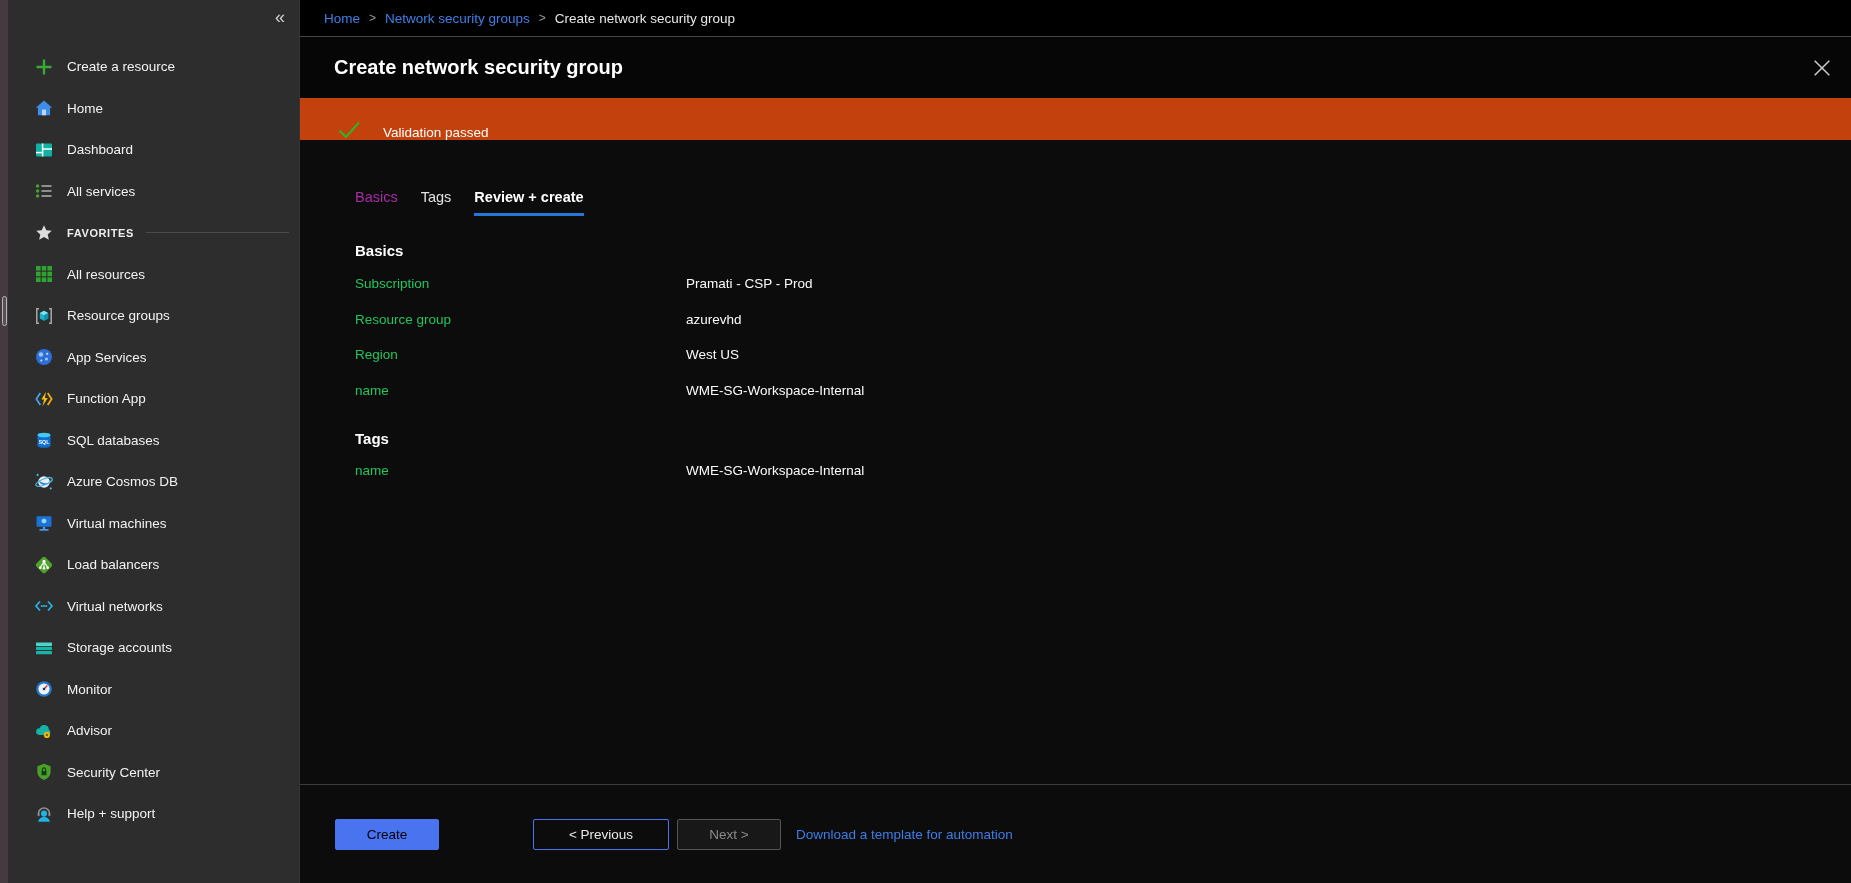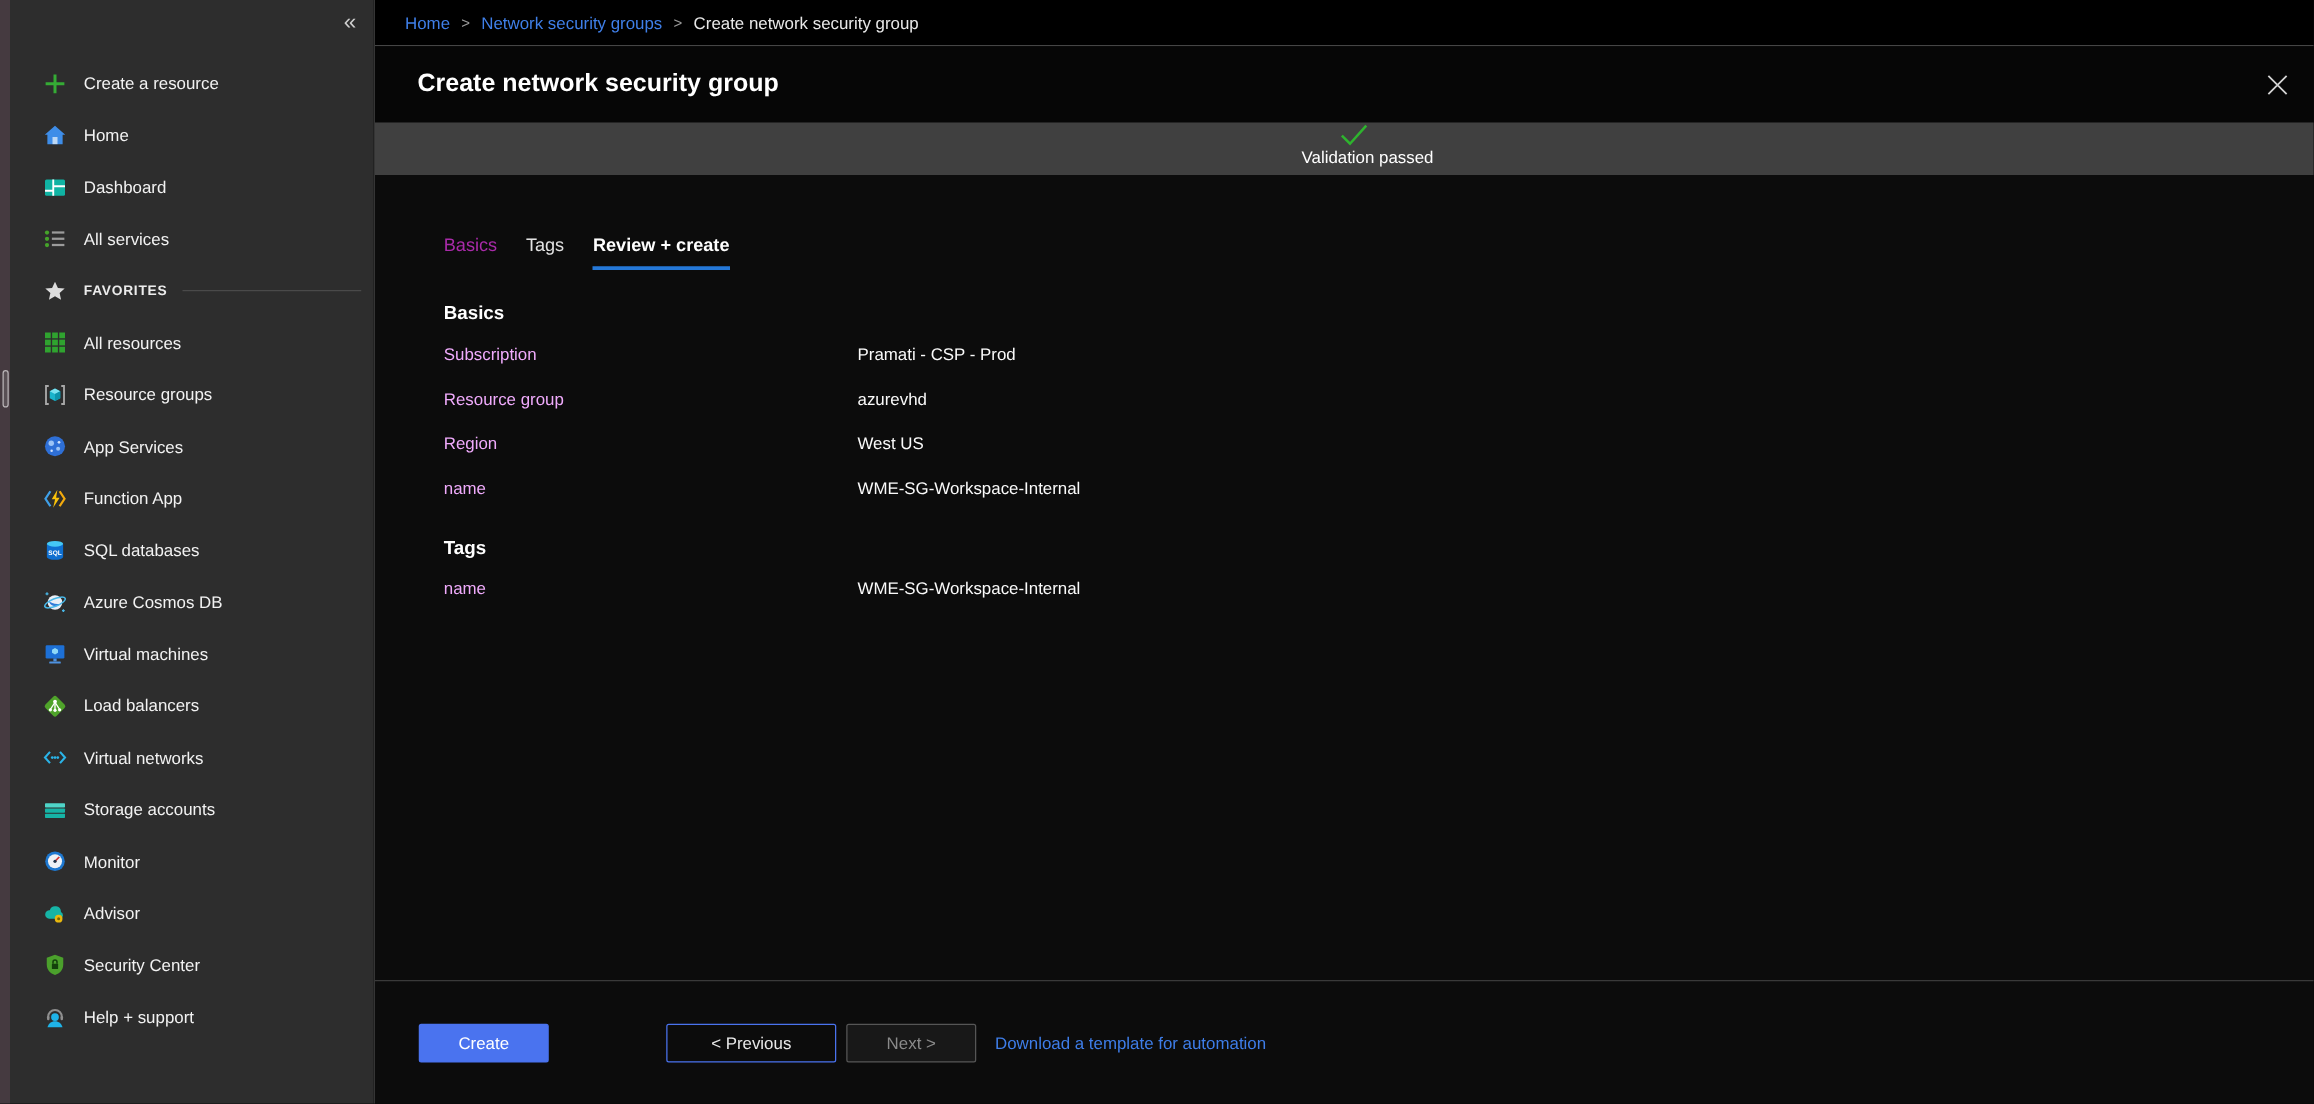--- a/index.html
+++ b/index.html
@@ -25,41 +25,41 @@
   .content { position:absolute; left:299px; top:0; width:1552px; height:883px; background:#0c0c0c; border-left:1px solid #353535; }
   .breadcrumb-bar { height:37px; background:#000; border-bottom:1px solid #454545; display:flex; align-items:center; padding-left:24px; font-size:13.5px; }
   .crumb-link { color:#3f7fe8; cursor:pointer; }
   .crumb-sep { color:#9a9a9a; margin:0 9px; font-size:12px; }
   .crumb-current { color:#e8e8e8; }
 
   .title-bar { height:61px; background:#060606; display:flex; align-items:center; padding:0 14px 0 34px; }
   .page-title { font-size:20px; font-weight:600; color:#fff; }
   .close-btn { margin-left:auto; cursor:pointer; padding:6px; display:flex; }
 
-  .banner { height:42px; background:#404040; display:flex; align-items:center; padding-left:37px;flex-direction:column; }
+  .banner { height:42px; background:#c2410c; display:flex; align-items:flex-end; padding-left:37px; }
   .banner .check { margin-right:21px; display:flex; }
   .banner .txt { font-size:13.5px; color:#fff; }
 
   .body-area { padding-left:55px; }
   .tabs { margin-top:49px; display:flex; }
   .tab { font-size:14.5px; color:#e2e2e2; margin-right:23px; padding-bottom:8px; cursor:pointer; border-bottom:3px solid transparent; }
   .tab.basics { color:#a92ba9; }
   .tab.active { color:#fff; font-weight:600; border-bottom-color:#2578d8; }
 
   .section-heading { margin-top:26px; font-size:15px; font-weight:600; color:#fff; }
   .rows { margin-top:7px; }
   .row { height:35.5px; display:flex; align-items:center; font-size:13.5px; }
-  .row .label { width:331px; color:#f0abfc; }
+  .row .label { width:331px; color:#22c55e; }
   .row .value { color:#fafafa; }
   .rows.tags-rows { margin-top:6px; }
   .section-heading.tags { margin-top:22px; }
 
   .footer { position:absolute; left:0; right:0; top:784px; bottom:0; border-top:1px solid #3a3a3a; background:#0c0c0c; display:flex; align-items:center; padding-left:35px; }
   .btn { font-size:13.5px; height:31px; display:flex; align-items:center; justify-content:center; border-radius:2px; cursor:pointer; font-family:"Liberation Sans", sans-serif; }
-  .btn-create { width:104px; background:#4a73ef; color:#ffffff; border:1px solid #4a73ef; }
+  .btn-create { width:104px; background:#4a73ef; color:#000000; border:1px solid #4a73ef; }
   .btn-previous { width:136px; margin-left:94px; background:transparent; color:#e8e8e8; border:1px solid #4a73ef; }
   .btn-next { width:104px; margin-left:8px; background:#181818; color:#8a8a8a; border:1px solid #565656; cursor:default; }
   .download-link { margin-left:15px; font-size:13.5px; color:#3e7de8; cursor:pointer; }
 </style>
 </head>
 <body>
 
 <div class="accent-strip">
   <div class="strip-thumb"></div>
 </div>

